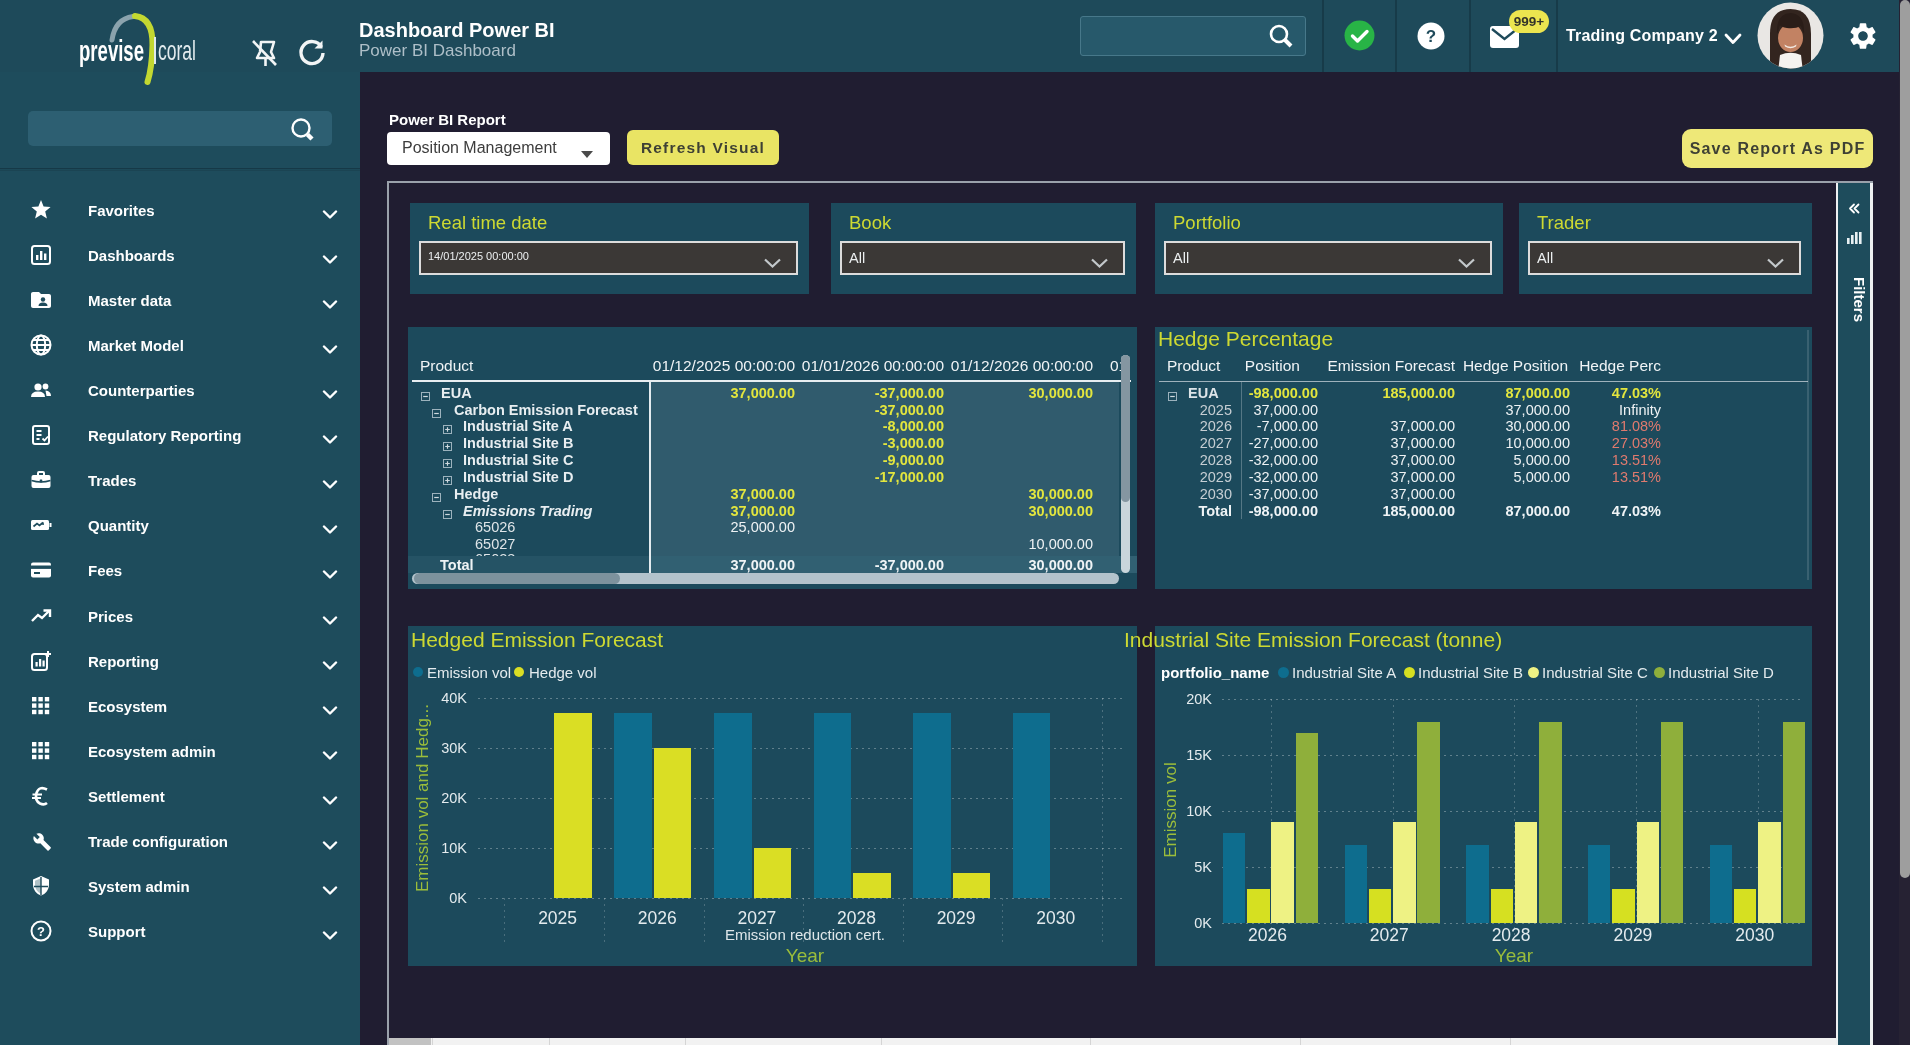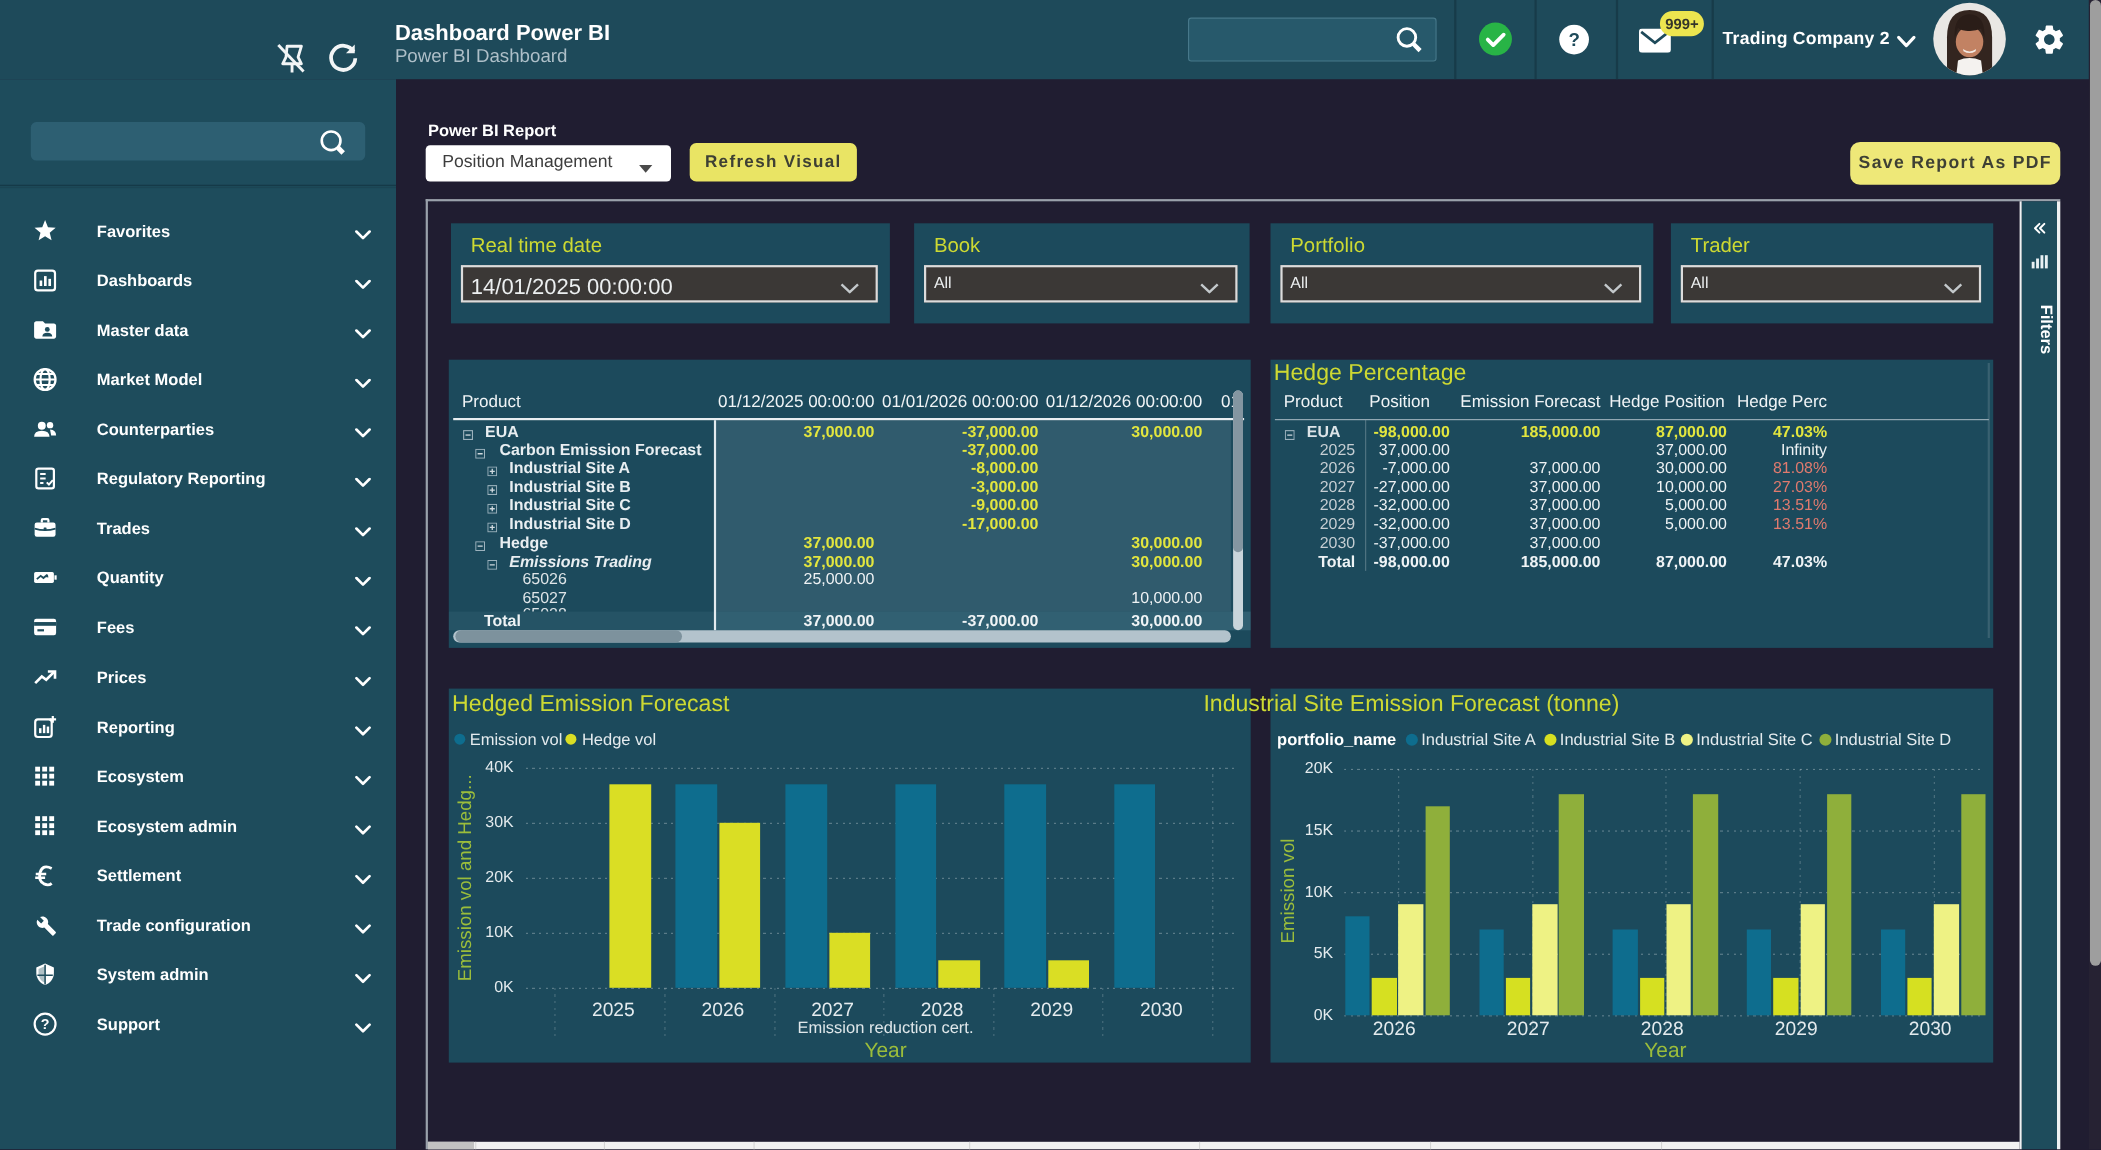--- a/index.html
+++ b/index.html
@@ -9,20 +9,28 @@
 .ytitle{color:#cdd932;}
 .sel{background:#3b3836;border:2px solid #dcdcdc;color:#efefef;}
 .chev{stroke:#c3c8cb;stroke-width:2.2;fill:none;}
 .wnum{color:#f0f4f6;}
 .menu-label{color:#fff;font-weight:bold;font-size:15px;}
 </style></head><body>
 <div id="page">
 
 <div class="abs" style="left:0;top:0;width:1899px;height:72px;background:#1e4a5a;"></div>
 <div class="abs" style="left:0;top:72px;width:360px;height:973px;background:#1e4c5c;"></div>
+<div class="abs" style="left:70px;top:10px;width:160px;height:80px;">
+<svg width="160" height="80" viewBox="0 0 160 80">
+<path d="M 42 30 Q 45 9 63 6.5" stroke="#8ba3ad" stroke-width="5" fill="none" stroke-linecap="round"></path>
+<path d="M 65 6 Q 83 8 82.5 35 Q 82 58 77.5 72" stroke="#c3d831" stroke-width="6" fill="none" stroke-linecap="round"></path>
+<text x="9" y="51" fill="#ffffff" font-size="30px" font-weight="bold" textLength="65" lengthAdjust="spacingAndGlyphs">previse</text>
+<text x="88" y="50" fill="#e2ebee" font-size="28px" textLength="38" lengthAdjust="spacingAndGlyphs">coral</text>
+<rect x="84" y="27" width="2" height="27" fill="#dfe9ec"></rect>
+</svg></div>
 <div class="abs" style="left:248px;top:36px;">
 <svg width="34" height="34" viewBox="0 0 34 34">
 <g stroke="#f2f5f6" fill="none" stroke-width="2.6">
 <path d="M 13 6 L 26 6 L 23 16 L 26 22 L 9 22 L 12 16 Z" stroke-linejoin="round"></path>
 <path d="M 17.5 22 L 17.5 30"></path>
 <path d="M 5 5 L 28 29"></path>
 </g>
       </svg></div>
 <div class="abs" style="left:297px;top:38px;">
 <svg width="30" height="30" viewBox="0 0 30 30">
@@ -265,21 +273,21 @@
 <div class="abs" style="left:1846px;top:230px;"><svg width="16" height="16" viewBox="0 0 16 16">
 <rect x="9" y="2" width="2.6" height="12" fill="#e8f0f3"></rect>
         <rect x="13" y="2" width="2.6" height="12" fill="#e8f0f3"></rect>
 <rect x="1" y="8" width="2.6" height="6" fill="#e8f0f3"></rect>
         <rect x="5" y="5" width="2.6" height="9" fill="#e8f0f3"></rect>
       </svg></div>
 <div class="abs" style="left:1840px;top:255px;width:28px;height:90px;color:#fff;font-size:15px;font-weight:bold;writing-mode:vertical-rl;text-align:center;">Filters</div>
 <div class="abs card" style="left:410px;top:203px;width:399px;height:91px;"></div>
 <div class="abs ytitle" style="left:428px;top:212px;font-size:18.5px;">Real time date</div>
 <div class="abs sel" style="left:419px;top:241px;width:379px;height:34px;"></div>
-<div class="abs" style="left:428px;top:250px;color:#eceff0;font-size:20px;">14/01/2025 00:00:00</div>
+<div class="abs" style="left:428px;top:250px;color:#eceff0;font-size:11px;">14/01/2025 00:00:00</div>
 <div class="abs" style="left:763px;top:254px;"><svg width="19" height="10" viewBox="0 0 19 10">
         <path d="M 2 1.5 L 9.5 8.5 L 17 1.5" class="chev"></path>
       </svg></div>
 <div class="abs card" style="left:831px;top:203px;width:305px;height:91px;"></div>
 <div class="abs ytitle" style="left:849px;top:212px;font-size:18.5px;">Book</div>
 <div class="abs sel" style="left:840px;top:241px;width:285px;height:34px;"></div>
 <div class="abs" style="left:849px;top:250px;color:#eceff0;font-size:14.5px;">All</div>
 <div class="abs" style="left:1090px;top:254px;"><svg width="19" height="10" viewBox="0 0 19 10">
         <path d="M 2 1.5 L 9.5 8.5 L 17 1.5" class="chev"></path>
       </svg></div>
@@ -463,21 +471,21 @@
 <div class="abs" style="left:517.6px;top:908px;width:80px;text-align:center;color:#e4ebee;font-size:17.5px;">2025</div>
 <div class="abs" style="left:617.2px;top:908px;width:80px;text-align:center;color:#e4ebee;font-size:17.5px;">2026</div>
 <div class="abs" style="left:716.9px;top:908px;width:80px;text-align:center;color:#e4ebee;font-size:17.5px;">2027</div>
 <div class="abs" style="left:816.5px;top:908px;width:80px;text-align:center;color:#e4ebee;font-size:17.5px;">2028</div>
 <div class="abs" style="left:916.1px;top:908px;width:80px;text-align:center;color:#e4ebee;font-size:17.5px;">2029</div>
 <div class="abs" style="left:1015.8px;top:908px;width:80px;text-align:center;color:#e4ebee;font-size:17.5px;">2030</div>
 <div class="abs" style="left:655px;top:926px;width:300px;text-align:center;color:#dfe7ea;font-size:15px;">Emission reduction cert.</div>
 <div class="abs" style="left:705px;top:945px;width:200px;text-align:center;color:#9bbd3b;font-size:19px;">Year</div>
 <div class="abs" style="left:313px;top:788px;width:220px;height:20px;color:#9bbd3b;font-size:17px;text-align:center;white-space:nowrap;transform:rotate(-90deg);transform-origin:center;">Emission vol and Hedg...</div>
 <div class="abs card" style="left:1155px;top:626px;width:657px;height:340px;"></div>
-<div class="abs ytitle" style="left:1094px;top:628px;font-size:21px;">Industrial Site Emission Forecast (tonne)</div>
+<div class="abs ytitle" style="left:1124px;top:628px;font-size:21px;">Industrial Site Emission Forecast (tonne)</div>
 <div class="abs" style="left:1161px;top:664px;color:#fff;font-size:15px;font-weight:bold;">portfolio_name</div>
 <div class="abs" style="left:1278px;top:667px;width:11px;height:11px;border-radius:50%;background:#0e6d8e;"></div>
 <div class="abs" style="left:1292px;top:664px;color:#e4ebee;font-size:15px;">Industrial Site A</div>
 <div class="abs" style="left:1404px;top:667px;width:11px;height:11px;border-radius:50%;background:#d6e021;"></div>
 <div class="abs" style="left:1418px;top:664px;color:#e4ebee;font-size:15px;">Industrial Site B</div>
 <div class="abs" style="left:1528px;top:667px;width:11px;height:11px;border-radius:50%;background:#eef284;"></div>
 <div class="abs" style="left:1542px;top:664px;color:#e4ebee;font-size:15px;">Industrial Site C</div>
 <div class="abs" style="left:1654px;top:667px;width:11px;height:11px;border-radius:50%;background:#8faf3b;"></div>
 <div class="abs" style="left:1668px;top:664px;color:#e4ebee;font-size:15px;">Industrial Site D</div>
 <div class="abs" style="left:1222px;top:922.8px;width:578px;height:1px;background:repeating-linear-gradient(90deg,rgba(255,255,255,0.30) 0 2px,transparent 2px 6px);"></div>

